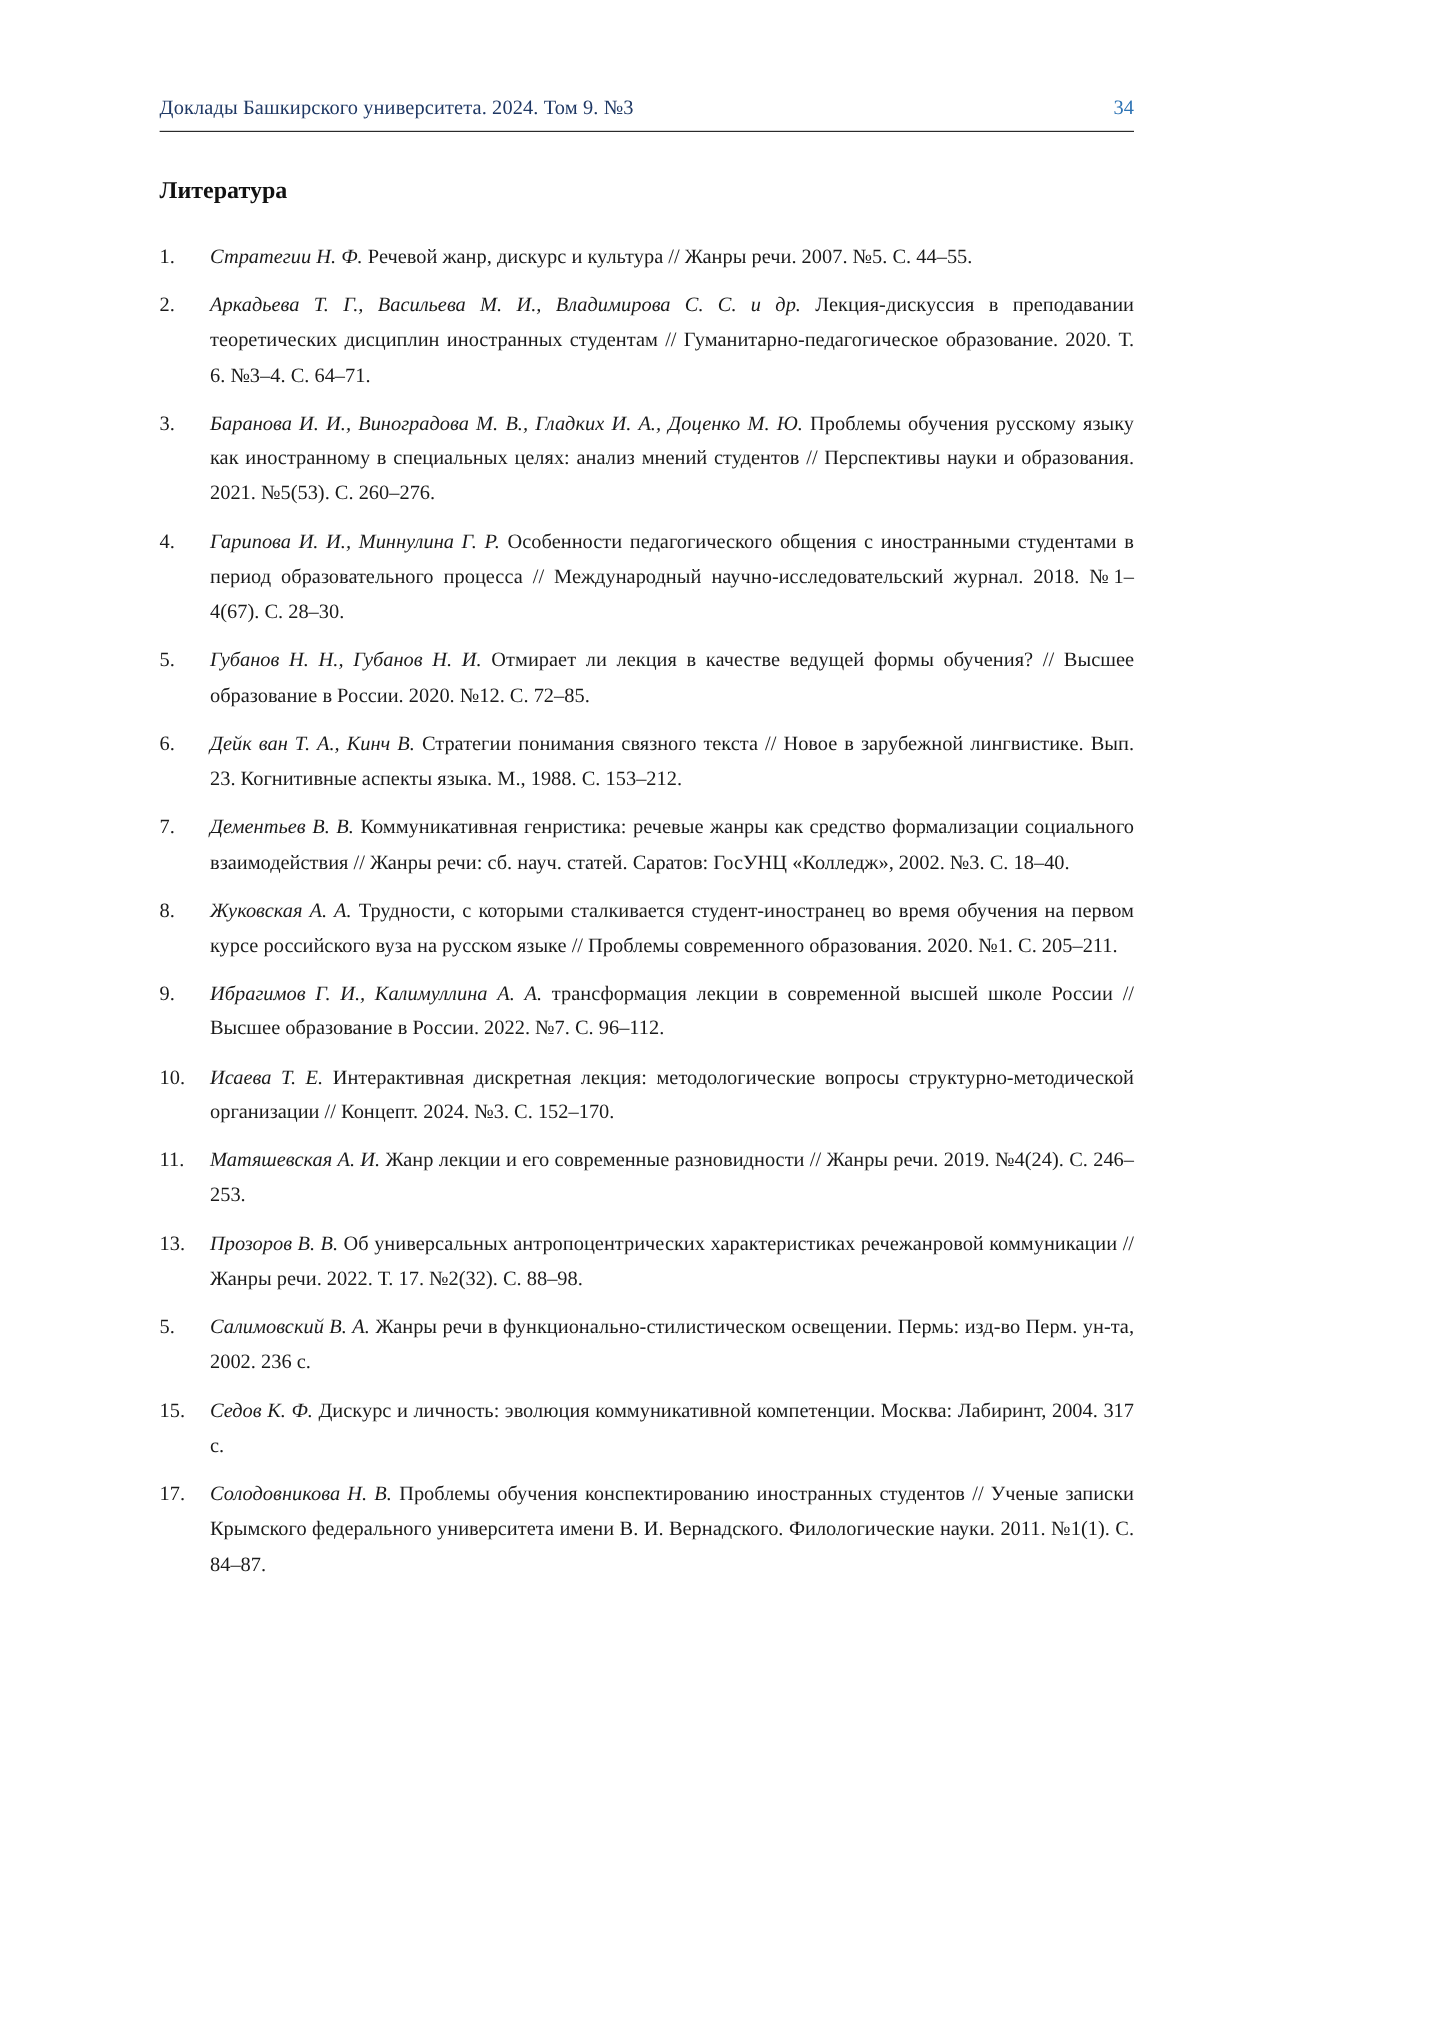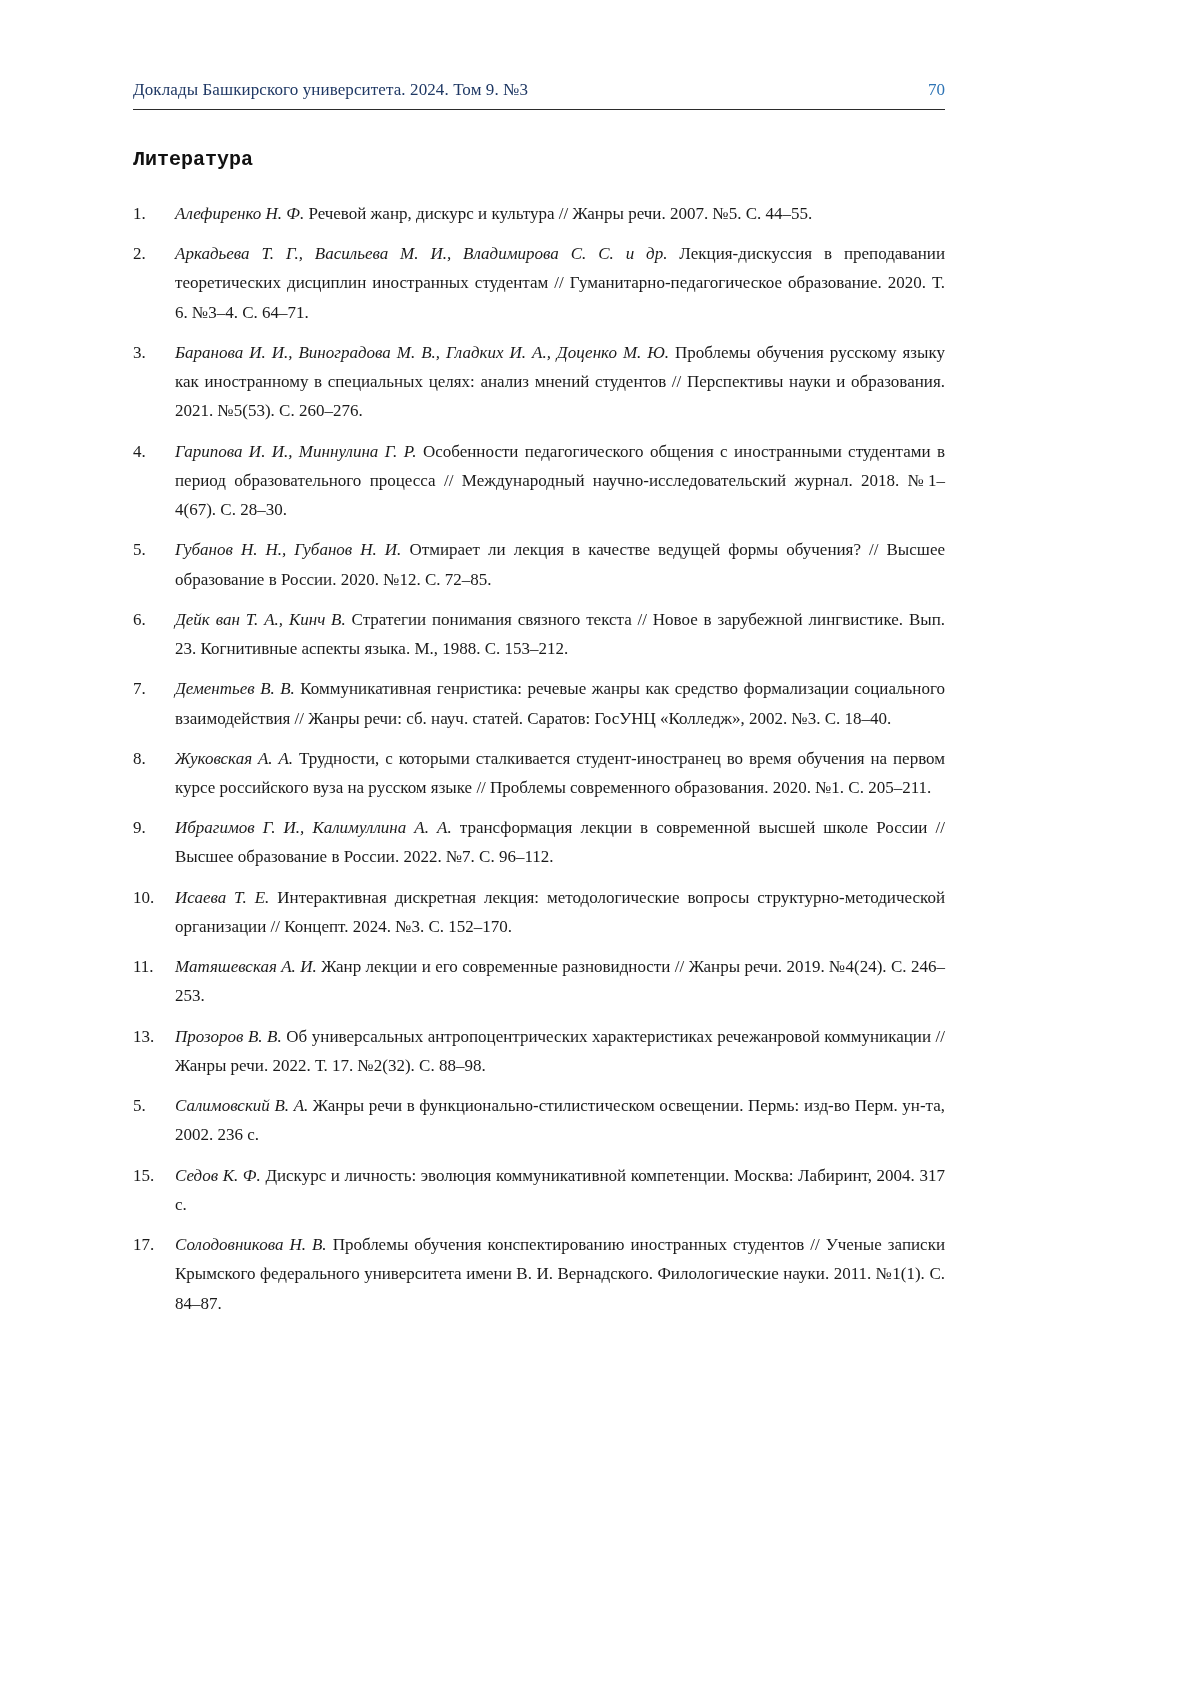--- a/index.html
+++ b/index.html
@@ -32,21 +32,20 @@
     letter-spacing: 0.1px;
   }
   .page-number {
     color: #2e74b5;
   }
   .section-title {
     margin-top: 38px;
     font-size: 20px;
     font-weight: bold;
     color: #111111;
-    font-family: Liberation Mono, monospace;
   }
   .ref-list {
     margin-top: 28px;
   }
   .ref-item {
     display: flex;
     font-size: 17px;
     line-height: 1.72;
     margin-bottom: 11px;
   }
@@ -62,29 +61,29 @@
     font-style: italic;
   }
 </style>
 </head>
 <body>
 
 <div class="page">
 
   <div class="running-head">
     <span class="journal-title">Доклады Башкирского университета. 2024. Том 9. №3</span>
-    <span class="page-number">70</span>
+    <span class="page-number">34</span>
   </div>
 
   <div class="section-title">Литература</div>
 
   <div class="ref-list">
   <div class="ref-item">
     <span class="ref-num">1.</span>
-    <span class="ref-body"><span class="ref-authors">Алефиренко Н. Ф.</span> <span class="ref-rest">Речевой жанр, дискурс и культура // Жанры речи. 2007. №5. С. 44–55.</span></span>
+    <span class="ref-body"><span class="ref-authors">Стратегии Н. Ф.</span> <span class="ref-rest">Речевой жанр, дискурс и культура // Жанры речи. 2007. №5. С. 44–55.</span></span>
   </div>
 
   <div class="ref-item">
     <span class="ref-num">2.</span>
     <span class="ref-body"><span class="ref-authors">Аркадьева Т. Г., Васильева М. И., Владимирова С. С. и др.</span> <span class="ref-rest">Лекция-дискуссия в преподавании теоретических дисциплин иностранных студентам // Гуманитарно-педагогическое образование. 2020. Т. 6. №3–4. С. 64–71.</span></span>
   </div>
 
   <div class="ref-item">
     <span class="ref-num">3.</span>
     <span class="ref-body"><span class="ref-authors">Баранова И. И., Виноградова М. В., Гладких И. А., Доценко М. Ю.</span> <span class="ref-rest">Проблемы обучения русскому языку как иностранному в специальных целях: анализ мнений студентов // Перспективы науки и образования. 2021. №5(53). С. 260–276.</span></span>

